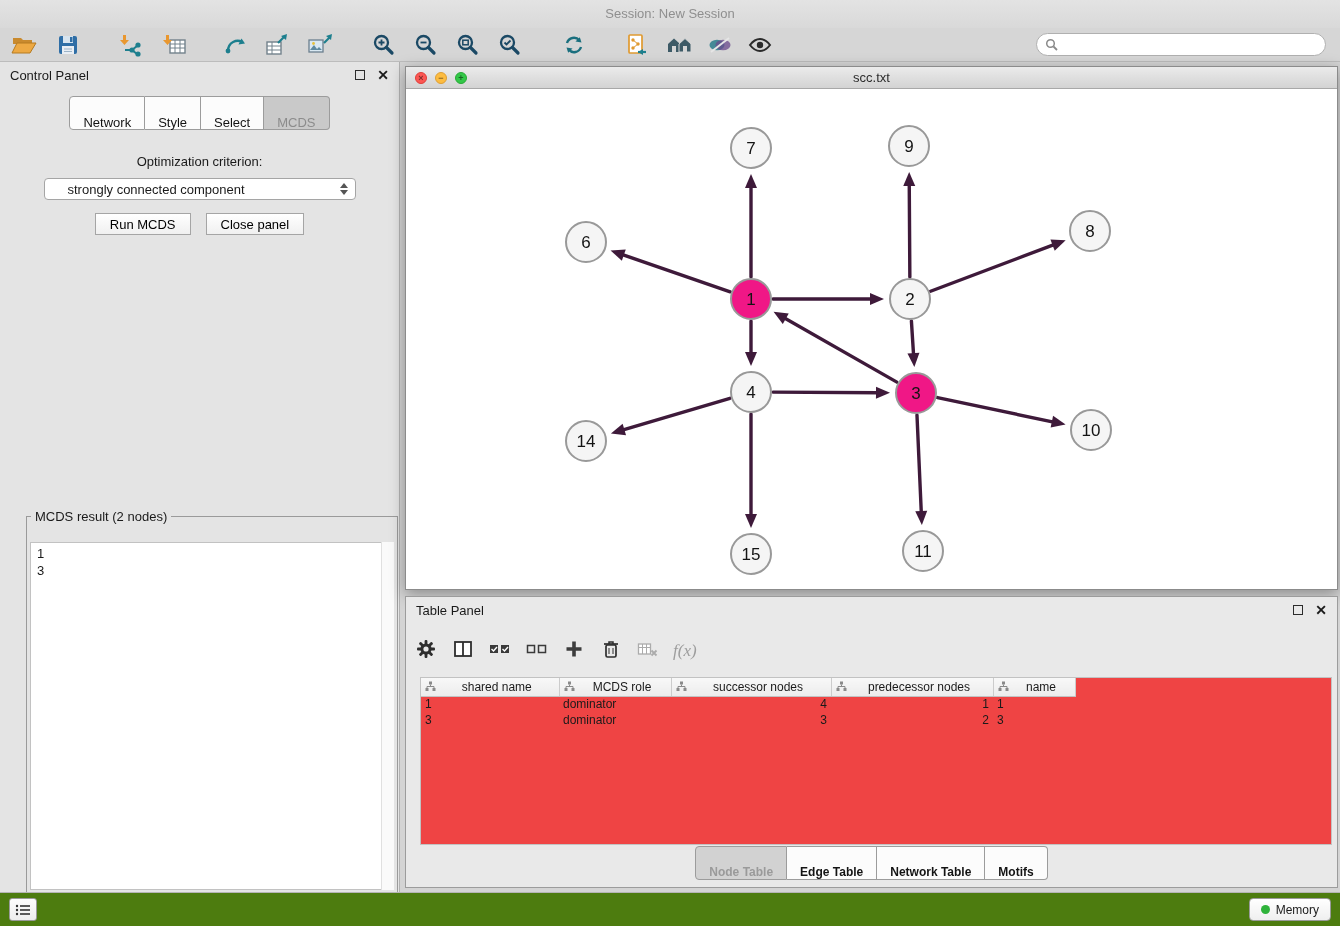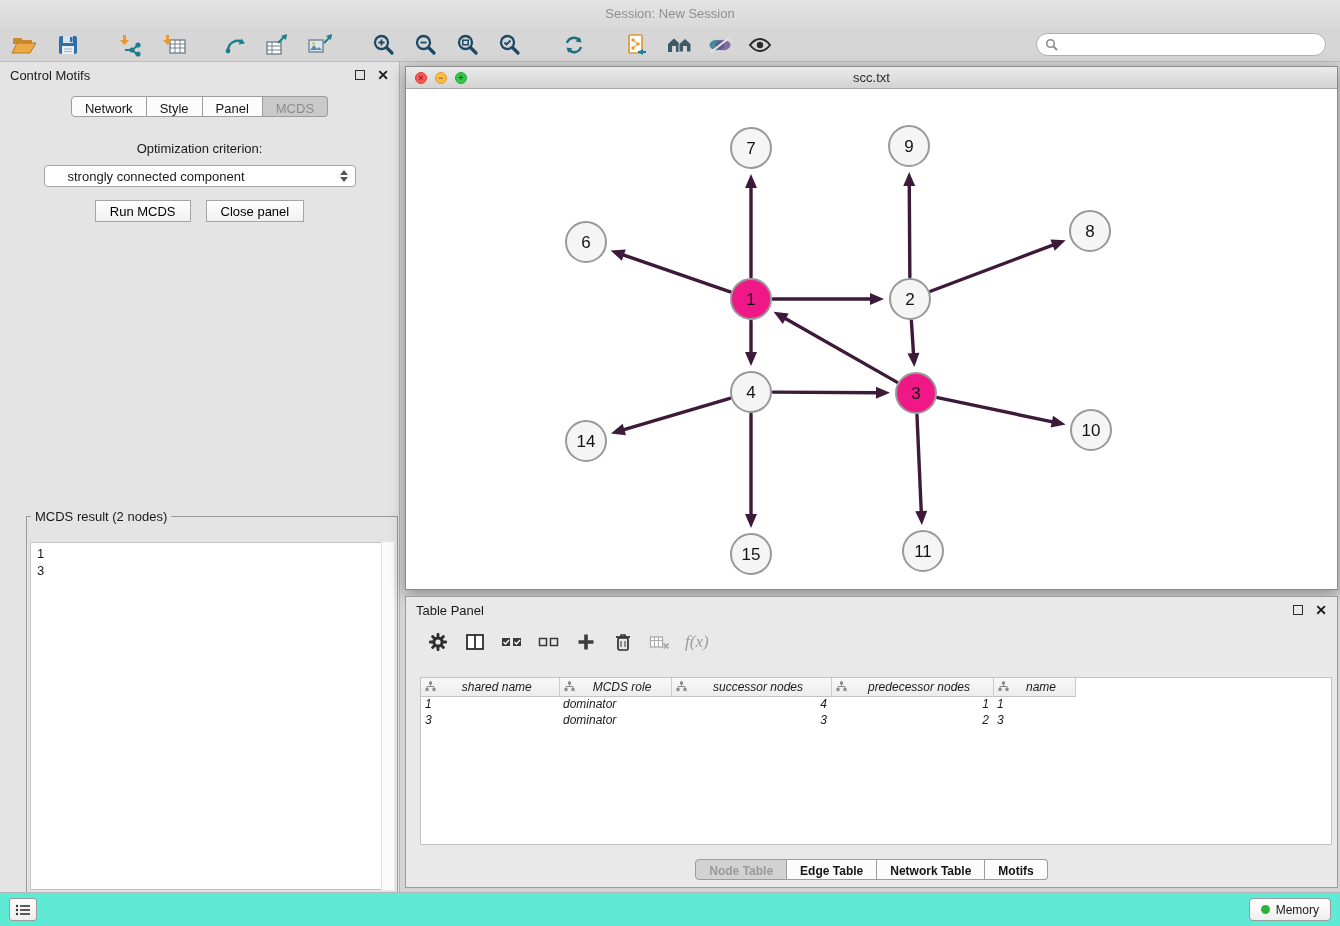--- a/index.html
+++ b/index.html
@@ -34,21 +34,21 @@
     position:absolute; top:62px; left:0; width:400px; height:830px;
     background:#e4e4e4; border-right:1px solid #b2b2b2;
   }
   .panel-head { height:26px; display:flex; align-items:center; padding:0 10px; font-size:13px; color:#1a1a1a; }
   .win-btns { margin-left:auto; display:flex; gap:12px; align-items:center; }
   .float-btn { width:10px; height:10px; border:1.5px solid #2c2c2c; display:inline-block; }
   .close-btn { font-size:14px; font-weight:bold; color:#1a1a1a; line-height:10px; }
 
   .cp-tabs { display:flex; justify-content:center; margin-top:8px; }
   .tab-seg {
-    height:21px; line-height:19px; padding:2px 13px; background:#fcfcfc;
+    height:21px; line-height:19px; padding:16px 13px; background:#fcfcfc;
     border:1px solid #9c9c9c; border-left:none; font-size:13px; color:#141414; cursor:default;
   }
   .tab-seg:first-child { border-left:1px solid #9c9c9c; border-radius:4px 0 0 4px; }
   .tab-seg:last-child { border-radius:0 4px 4px 0; }
   .tab-seg.selected { background:#c9c9c9; color:#8c8c8c; }
 
   .opt-label { margin-top:24px; text-align:center; font-size:13px; }
   .opt-select {
     margin:9px auto 0; width:312px; height:22px; background:#fff;
     border:1px solid #a5a5a5; border-radius:4px; display:flex; align-items:center;
@@ -90,27 +90,27 @@
   .light.red { background:#fc5753; border:1px solid #df3e39; }
   .light.yellow { background:#fdbc40; border:1px solid #de9f34; }
   .light.green { background:#33c748; border:1px solid #27aa35; }
   .net-canvas { position:absolute; top:23px; left:0; right:0; bottom:0; background:#fff; }
 
   
   .table-panel {
     position:absolute; left:405px; top:596px; width:933px; height:292px;
     background:#e9e9e9; border:1px solid #9c9c9c;
   }
-  .tp-toolbar { height:38px; display:flex; align-items:center; padding-left:20px; gap:13px; }
+  .tp-toolbar { height:38px; display:flex; align-items:flex-end; padding-left:8px; gap:13px; }
   .tp-icon { display:flex; align-items:center; justify-content:center; width:24px; height:24px; }
   .fx-label { font-family:"Liberation Serif",serif; font-style:italic; font-size:17px; color:#9d9d9d; }
 
   .tp-tablewrap {
     position:absolute; left:14px; top:80px; right:5px; bottom:42px;
-    background:#ffffff; border:1px solid #c2c2c2; overflow:hidden;font-style:italic;
+    background:#ef4444; border:1px solid #c2c2c2; overflow:hidden;
   }
   table.nodetable { border-collapse:collapse; font-size:12px; }
   table.nodetable th {
     position:relative; height:18px; font-weight:normal; background:linear-gradient(#f8f8f8,#ececec);
     border-right:1px solid #ccc; border-bottom:1px solid #c2c2c2; text-align:center; padding:0 4px 0 18px;
   }
   table.nodetable td { height:16px; padding:0 4px; }
   .hdr-icon { position:absolute; left:4px; top:3px; }
   th.c1,td.c1 { width:138px; }
   th.c2,td.c2 { width:112px; }
@@ -122,21 +122,21 @@
   td.c3 { text-align:right; padding-right:16px; }
   td.c4 { text-align:right; padding-right:12px; }
   td.c5 { text-align:left; padding-left:9px; }
 
   .tp-tabs { position:absolute; bottom:7px; left:0; right:0; display:flex; justify-content:center; }
   .tp-tabs .tab-seg { font-weight:bold; font-size:12px; }
   .tp-tabs .tab-seg.selected { background:#d2d2d2; color:#9a9a9a; }
 
   
   .status-bar {
-    position:absolute; left:0; right:0; top:892px; height:34px; background:#5eead4;
+    position:absolute; left:0; right:0; top:892px; height:34px; background:#4d7c0f;
     border-top:1px solid #b5b5b5; display:flex; align-items:center; padding:0 9px;
   }
   .list-btn {
     width:28px; height:23px; border:1px solid #9a9a9a; border-radius:3px;
     background:linear-gradient(#fdfdfd,#ededed); display:flex; align-items:center; justify-content:center;
   }
   .memory-btn {
     margin-left:auto; height:23px; border:1px solid #9a9a9a; border-radius:4px;
     background:linear-gradient(#ffffff,#efefef); display:flex; align-items:center; gap:6px;
     padding:0 11px; font-size:12px;
@@ -288,30 +288,30 @@
     <svg width="13" height="13" viewBox="0 0 13 13" fill="none">
         <circle cx="5.5" cy="5.5" r="3.8" stroke="#8a8a8a" stroke-width="1.5"></circle>
         <line x1="8.5" y1="8.5" x2="12" y2="12" stroke="#8a8a8a" stroke-width="1.8"></line>
       </svg>
     <input type="text" placeholder="" style="">
   </span>
 </div>
 
 <div class="control-panel">
   <div class="panel-head">
-    <span>Control Motifs</span>
+    <span>Control Panel</span>
     <span class="win-btns">
       <span class="float-btn"></span>
       <span class="close-btn">✕</span>
     </span>
   </div>
   <div class="cp-tabs">
     <span class="tab-seg">Network</span>
     <span class="tab-seg">Style</span>
-    <span class="tab-seg">Panel</span>
+    <span class="tab-seg">Select</span>
     <span class="tab-seg selected">MCDS</span>
   </div>
   <div class="opt-label">Optimization criterion:</div>
   <div class="opt-select">
     <span class="sel-text">strongly connected component</span>
     <span class="stepper">
         <span class="tri-up"></span>
         <span class="tri-dn"></span>
       </span>
   </div>

